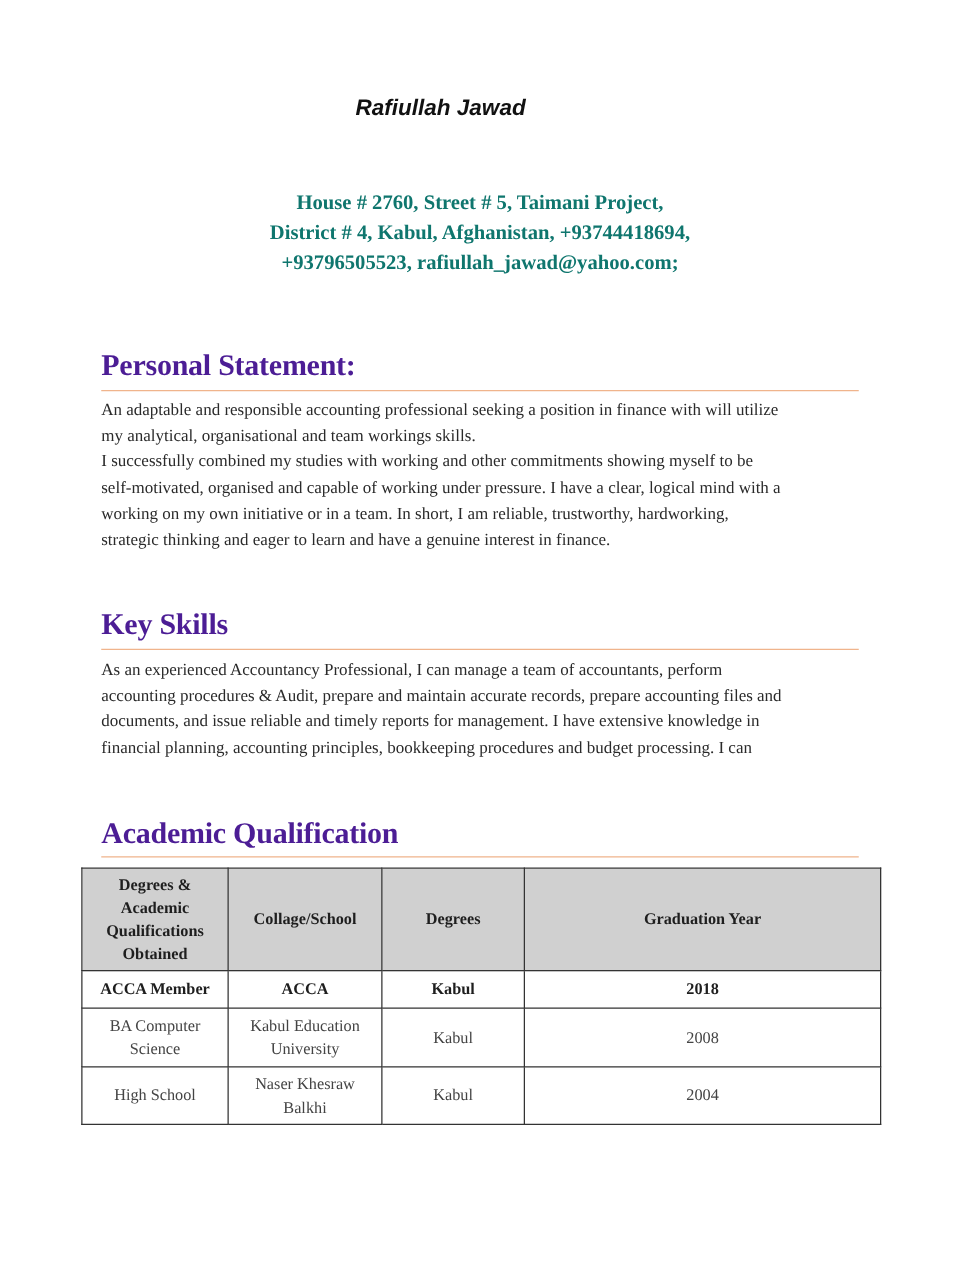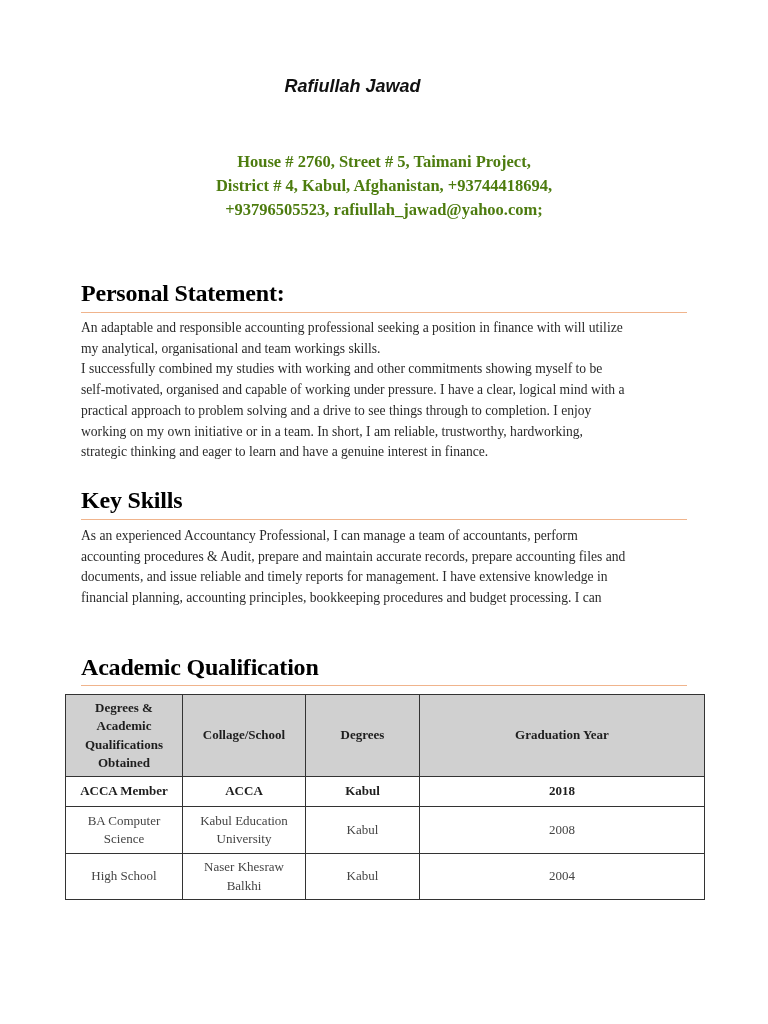--- a/index.html
+++ b/index.html
@@ -30,30 +30,30 @@
     .address {
       position: absolute;
       top: 150px;
       left: 0;
       width: 768px;
       text-align: center;
       font-family: "Liberation Serif", serif;
       font-weight: bold;
       font-size: 16.5px;
       line-height: 24px;
-      color: #4d7c0f;
+      color: #0f766e;
     }
     .address div { white-space: nowrap; }
     .section-title {
       position: absolute;
       left: 81px;
       font-family: "Liberation Serif", serif;
       font-weight: bold;
       font-size: 24px;
-      color: #000000;
+      color: #4c1d95;
       letter-spacing: -0.2px;
       white-space: nowrap;
     }
     .rule {
       position: absolute;
       left: 81px;
       width: 606px;
       height: 0;
       border-top: 1.5px solid #f0b48c;
     }
@@ -112,21 +112,20 @@
     <div>+93796505523, rafiullah_jawad@yahoo.com;</div>
   </div>
 
   <div class="section-title" style="top:280px;">Personal Statement:</div>
   <div class="rule" style="top:312px;"></div>
   <div class="para" style="top:318px;">
     <div>An adaptable and responsible accounting professional seeking a position in finance with will utilize</div>
     <div>my analytical, organisational and team workings skills.</div>
     <div>I successfully combined my studies with working and other commitments showing myself to be</div>
     <div>self-motivated, organised and capable of working under pressure. I have a clear, logical mind with a</div>
-    <div>practical approach to problem solving and a drive to see things through to completion. I enjoy</div>
     <div>working on my own initiative or in a team. In short, I am reliable, trustworthy, hardworking,</div>
     <div>strategic thinking and eager to learn and have a genuine interest in finance.</div>
   </div>
 
   <div class="section-title" style="top:487px;">Key Skills</div>
   <div class="rule" style="top:519px;"></div>
   <div class="para" style="top:526px;">
     <div>As an experienced Accountancy Professional, I can manage a team of accountants, perform</div>
     <div>accounting procedures &amp; Audit, prepare and maintain accurate records, prepare accounting files and</div>
     <div>documents, and issue reliable and timely reports for management. I have extensive knowledge in</div>

